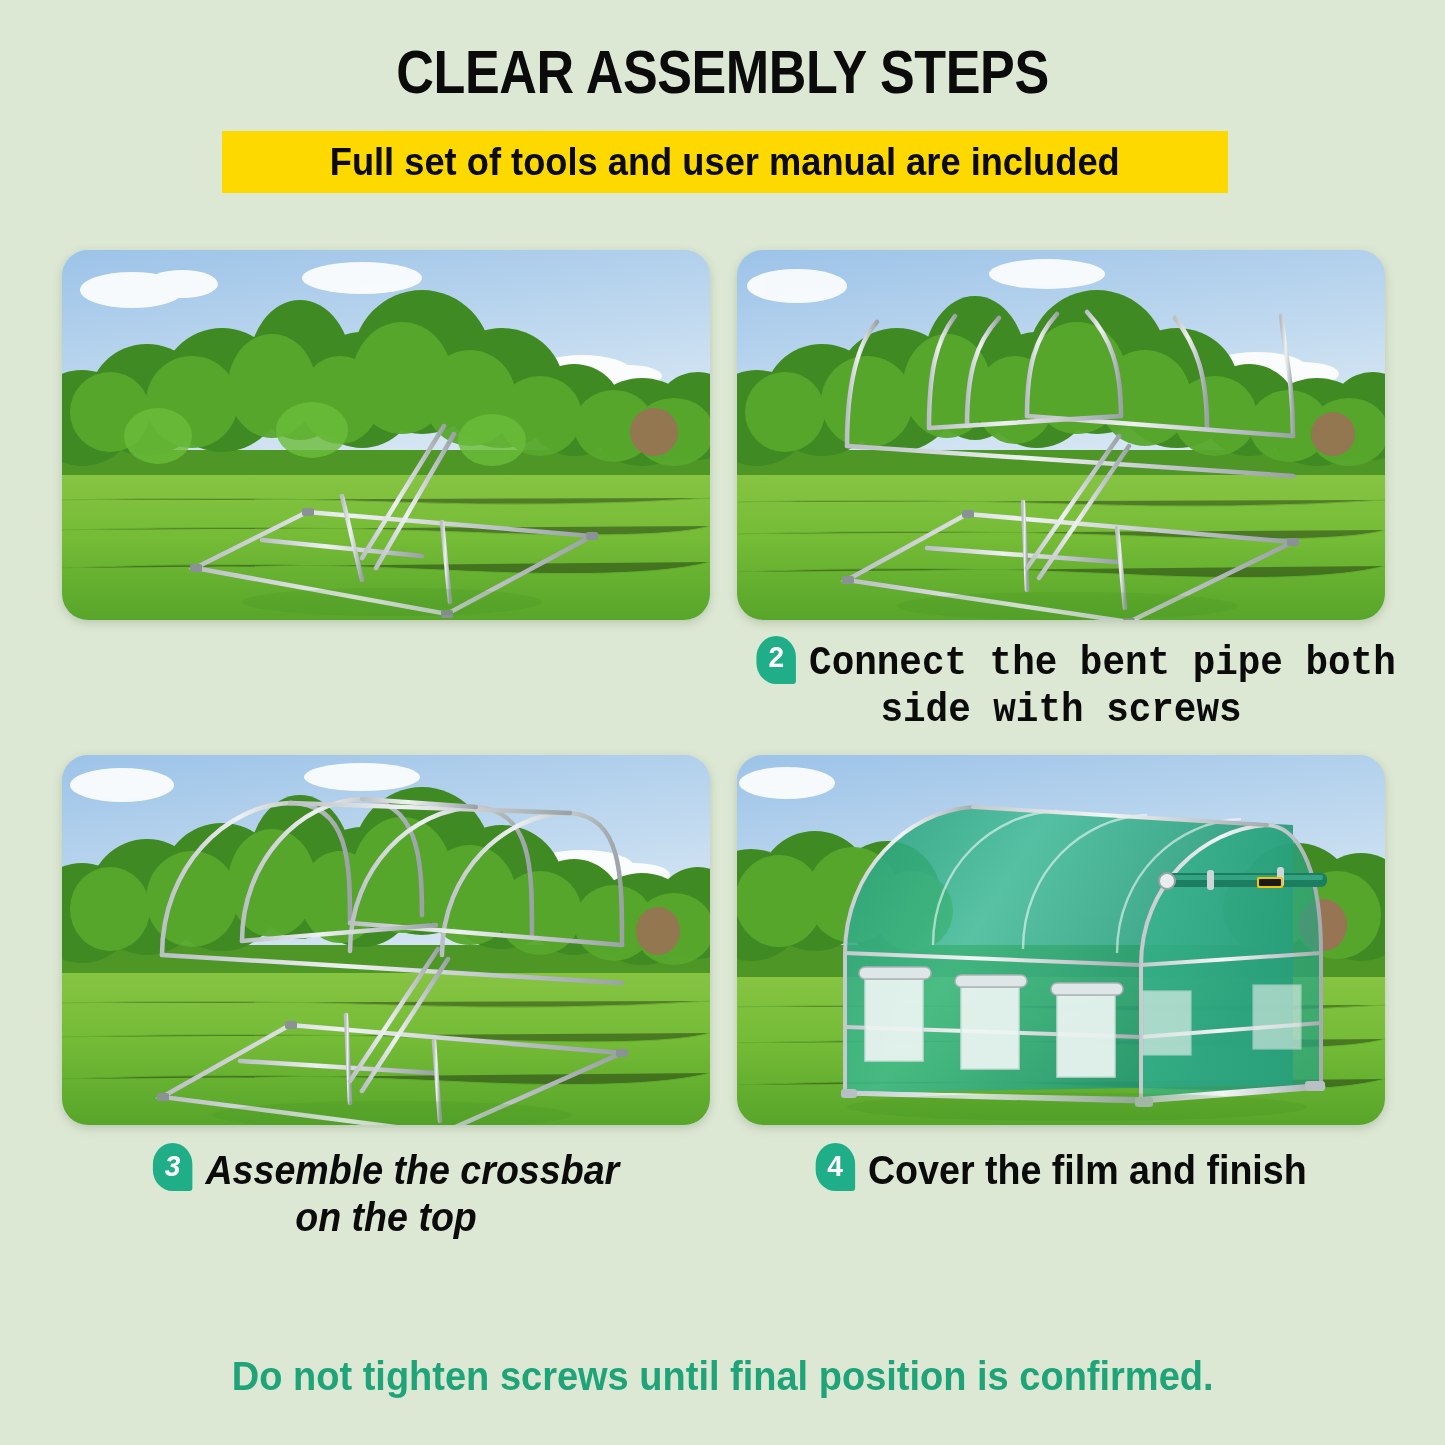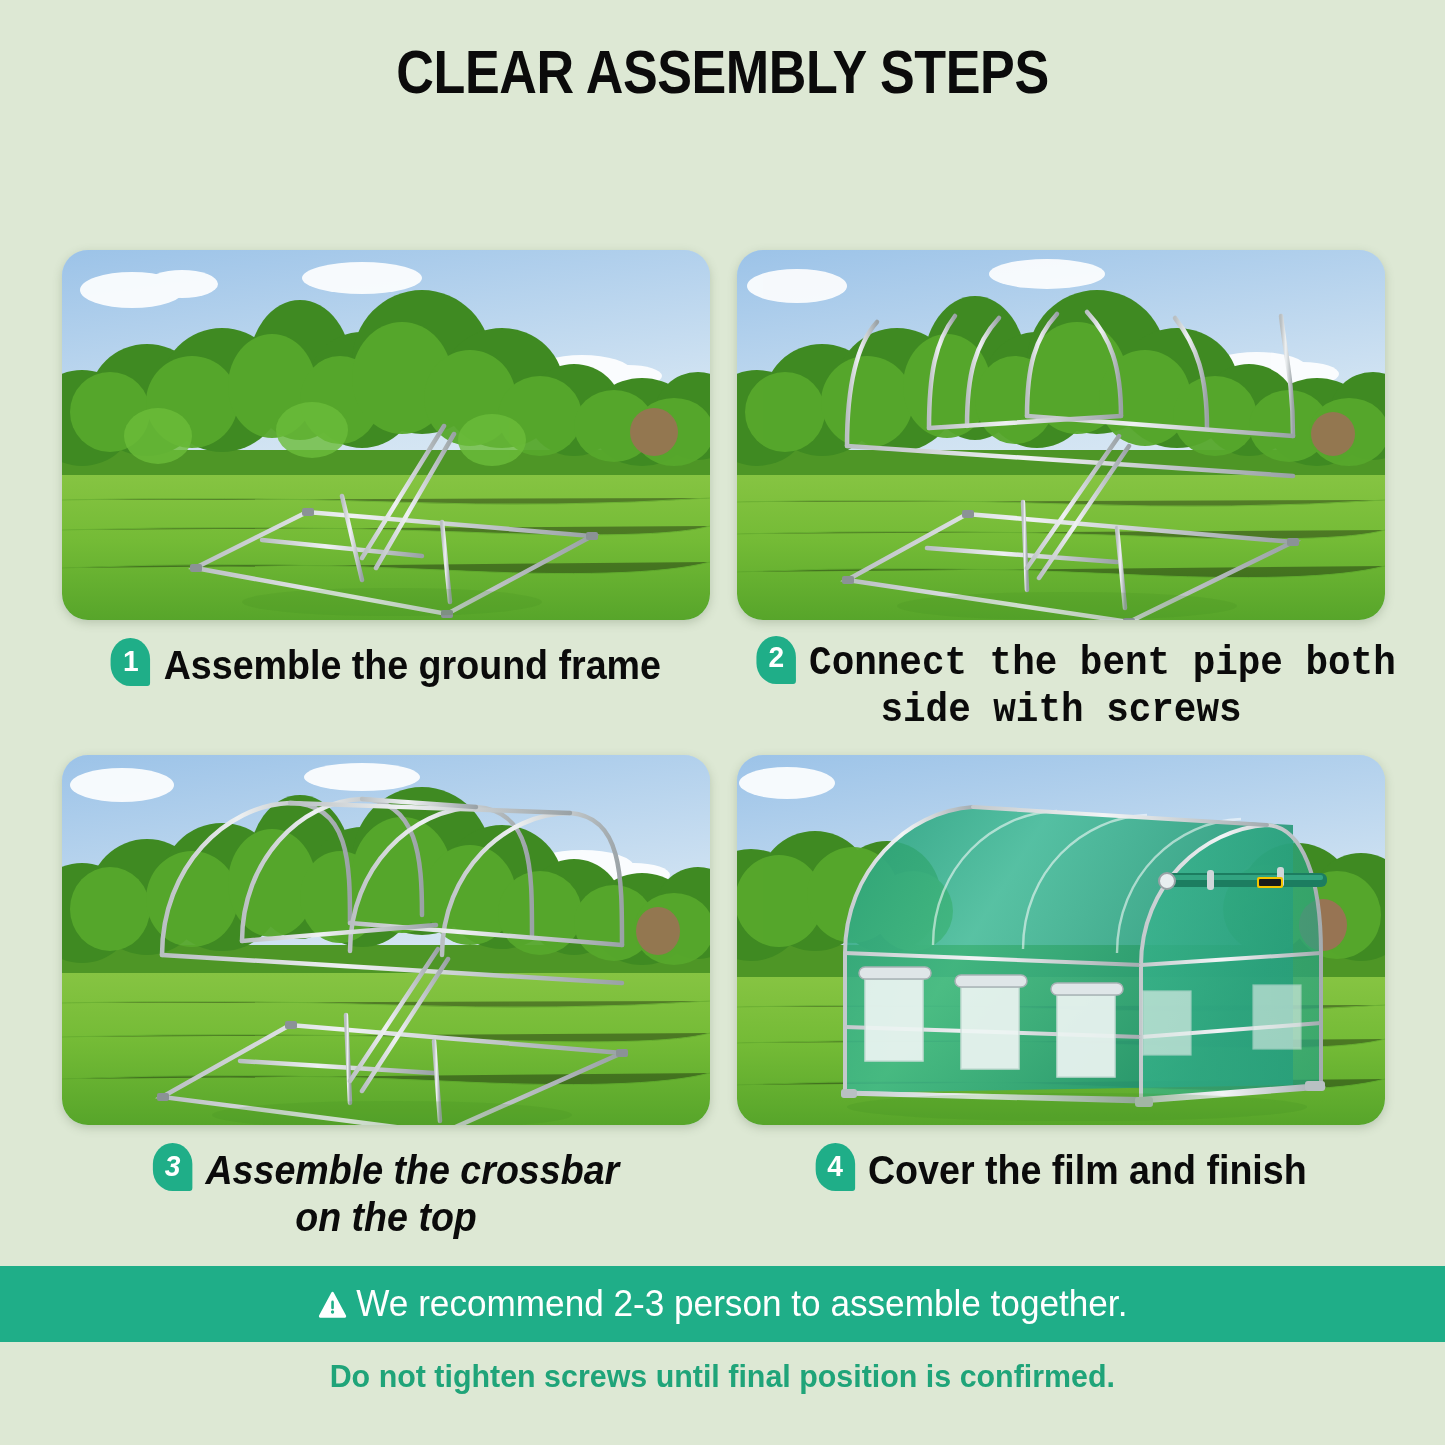--- a/index.html
+++ b/index.html
@@ -92,31 +92,34 @@
   .footer-bar .ftext{
     color:#ffffff;font-size:37px;line-height:42px;font-weight:normal;
     transform:scaleX(0.95);white-space:nowrap;
   }
   .warn-icon{
     display:inline-block;width:30px;height:30px;vertical-align:-4px;margin-right:10px;
   }
   .footer-note{
     position:absolute;left:0;top:1352px;width:1445px;
     text-align:center;
-    color:#1fa479;font-size:32px;line-height:48px;font-weight:bold;
+    color:#1fa479;font-size:40px;line-height:48px;font-weight:bold;
   }
   .footer-note span{display:inline-block;transform:scaleX(0.95);white-space:nowrap;}
 </style>
 </head>
 <body>
 
 <div class="page">
 
   <div class="title">CLEAR ASSEMBLY STEPS</div>
 
+  <div class="subtitle-wrap">
+    <div class="subtitle">Full set of tools and user manual are included</div>
+  </div>
 
   <div class="panel" id="panel-1">
     <svg viewBox="0 0 648 370" xmlns="http://www.w3.org/2000/svg">
       <defs>
         <linearGradient id="sky1" x1="0" y1="0" x2="0.25" y2="1">
           <stop offset="0%" stop-color="#9cc3e8"></stop>
           <stop offset="55%" stop-color="#cfe2f2"></stop>
           <stop offset="100%" stop-color="#e9f2f7"></stop>
         </linearGradient>
         <linearGradient id="grass1" x1="0" y1="0" x2="0" y2="1">
@@ -537,25 +540,20 @@
       </g>
 
       <g>
         <rect x="520" y="122" width="26" height="11" rx="2" fill="#f5c400"></rect>
         <rect x="522" y="124" width="22" height="7" rx="1" fill="#1a1a1a"></rect>
       </g>
       <ellipse cx="340" cy="352" rx="230" ry="14" fill="#3f8a22" opacity="0.18"></ellipse>
     </svg>
   </div>
 
-  <div class="caption" id="caption-1">
-    <span class="cap-line">
-      <span class="badge">1</span><span class="cap-text">Assemble the ground frame</span>
-    </span>
-  </div>
 
   <div class="caption" id="caption-2">
     <span class="cap-line">
       <span class="badge">2</span><span class="cap-text">Connect the bent pipe both</span>
     </span>
     <span class="cap-line">side with screws</span>
   </div>
 
   <div class="caption" id="caption-3">
     <span class="cap-line">
@@ -563,29 +561,18 @@
     </span>
     <span class="cap-line">on the top</span>
   </div>
 
   <div class="caption" id="caption-4">
     <span class="cap-line">
       <span class="badge">4</span><span class="cap-text">Cover the film and finish</span>
     </span>
   </div>
 
-  <div class="footer-bar">
-    <span class="ftext">
-      <span class="warn-icon">
-        <svg viewBox="0 0 24 24" width="30" height="30" xmlns="http://www.w3.org/2000/svg">
-          <path d="M12 2.6 L22.4 21 H1.6 Z" fill="#ffffff" stroke="#ffffff" stroke-width="2.2" stroke-linejoin="round"></path>
-          <rect x="10.9" y="8.4" width="2.2" height="7" rx="1.1" fill="#1fae88"></rect>
-          <circle cx="12" cy="17.6" r="1.4" fill="#1fae88"></circle>
-        </svg>
-      </span><span>We recommend 2-3 person to assemble together.</span>
-    </span>
-  </div>
 
   <div class="footer-note">
     <span>Do not tighten screws until final position is confirmed.</span>
   </div>
 
 </div>
 
 </body></html>

